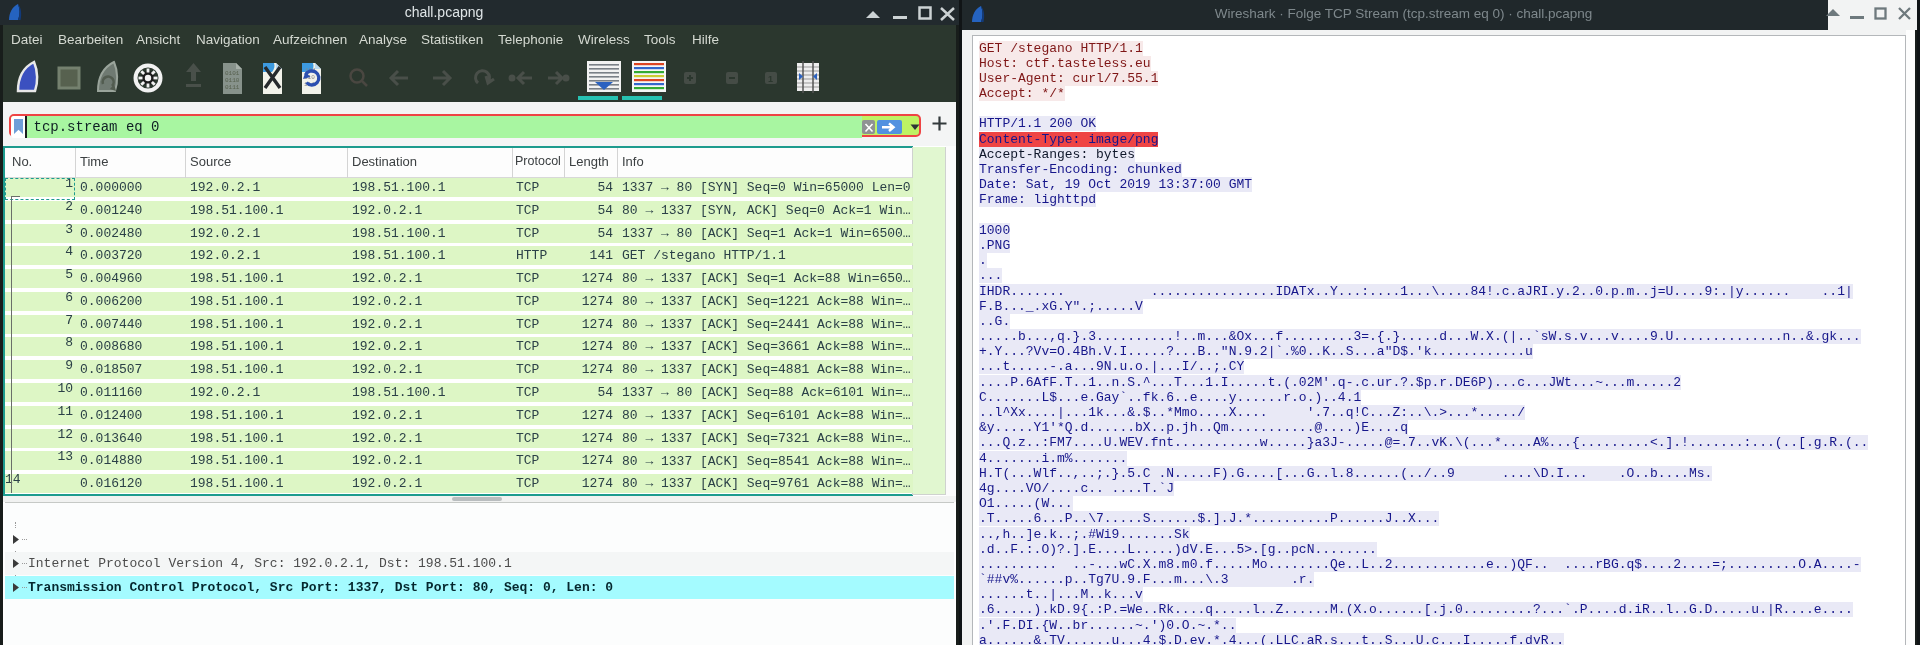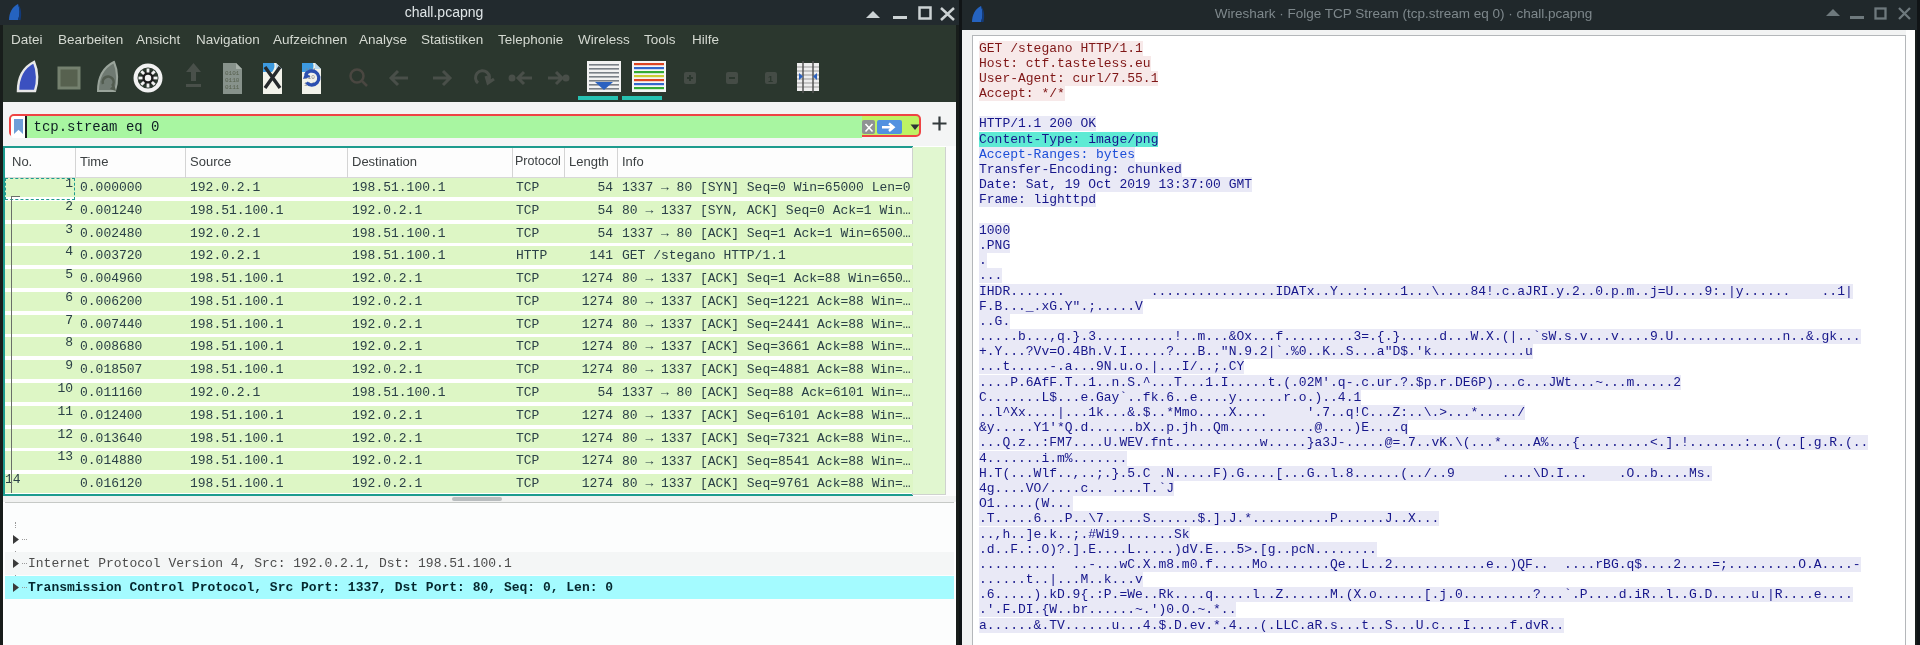--- a/index.html
+++ b/index.html
@@ -343,43 +343,43 @@
 <div class="abs" style="left:0;top:73px;width:949px;height:23px;background:#a4fbff">
 <svg class="abs" style="left:7px;top:7px" width="8" height="10">
           <path d="M1 0 L7 4.5 L1 9 Z" fill="#3a3a3a"></path>
         </svg>
 <div class="abs" style="left:23px;top:4px;color:#05272e;font-weight:bold">Transmission Control Protocol, Src Port: 1337, Dst Port: 80, Seq: 0, Len: 0</div>
 <div class="abs" style="left:17px;top:11px;width:5px;border-top:1px dotted #9a9a9a"></div>
 </div>
 </div>
 </div>
 <div class="abs" style="left:962px;top:0;width:955px;height:645px;background:#f2f3f3">
-<div class="abs" style="left:0;top:0;width:955px;height:30px;background:#20282b">
+<div class="abs" style="left:0;top:0;width:866px;height:30px;background:#20282b">
 <svg class="abs" style="left:8px;top:6px" width="16" height="17" viewBox="0 0 16 17">
         <path d="M2 16 C2 9 5 3 11 0 C13 5 13 11 11 16 Z" fill="#2563c0"></path>
         <path d="M11 0 C13 5 13 11 11 16 L13.5 16 C15 10 14 4 11.5 0.5 Z" fill="#123a7a"></path>
       </svg>
 <div class="abs" style="left:0;top:6px;width:883px;text-align:center;font-size:13.5px;color:#7e888c">Wireshark · Folge TCP Stream (tcp.stream eq 0) · chall.pcapng</div>
 <svg class="abs" style="left:860px;top:0" width="95" height="30" viewBox="0 0 95 30">
 <path d="M4 16 L11 9 L18 16 Z" fill="#6e797d"></path>
 <rect x="28" y="16" width="14" height="3" fill="#6e797d"></rect>
 <rect x="53.5" y="8.5" width="10" height="10" fill="none" stroke="#6e797d" stroke-width="2.3"></rect>
 <path d="M77 8 L88 19 M88 8 L77 19" stroke="#6e797d" stroke-width="2.3"></path>
 </svg>
 </div>
 <div class="abs" style="left:10px;top:35px;width:934px;height:610px;background:#fff;border:1px solid #b4b7ba;border-bottom:none">
 <div class="abs mono" style="left:6px;top:4.5px;font-size:13px;line-height:15.2px">
         <div style="height:15.2px;white-space:pre"><span style="color:#7f1616;background:#f7e9e9">GET /stegano HTTP/1.1</span></div>
         <div style="height:15.2px;white-space:pre"><span style="color:#7f1616;background:#f7e9e9">Host: ctf.tasteless.eu</span></div>
         <div style="height:15.2px;white-space:pre"><span style="color:#7f1616;background:#f7e9e9">User-Agent: curl/7.55.1</span></div>
         <div style="height:15.2px;white-space:pre"><span style="color:#7f1616;background:#f7e9e9">Accept: */*</span></div>
         <div style="height:15.2px"></div>
         <div style="height:15.2px;white-space:pre"><span style="color:#16168b;background:#e9e9f6">HTTP/1.1 200 OK</span></div>
-        <div style="height:15.2px;white-space:pre"><span style="color:#16168b;background:#5eead4">Content-Type: image/png</span></div>
-        <div style="height:15.2px;white-space:pre"><span style="color:#1d4ed8;background:#e9e9f6">Accept-Ranges: bytes</span></div>
+        <div style="height:15.2px;white-space:pre"><span style="color:#16168b;background:#ef4444">Content-Type: image/png</span></div>
+        <div style="height:15.2px;white-space:pre"><span style="color:#0f172a;background:#e9e9f6">Accept-Ranges: bytes</span></div>
         <div style="height:15.2px;white-space:pre"><span style="color:#16168b;background:#e9e9f6">Transfer-Encoding: chunked</span></div>
         <div style="height:15.2px;white-space:pre"><span style="color:#16168b;background:#e9e9f6">Date: Sat, 19 Oct 2019 13:37:00 GMT</span></div>
         <div style="height:15.2px;white-space:pre"><span style="color:#16168b;background:#e9e9f6">Frame: lighttpd</span></div>
         <div style="height:15.2px"></div>
         <div style="height:15.2px;white-space:pre"><span style="color:#16168b;background:#e9e9f6">1000</span></div>
         <div style="height:15.2px;white-space:pre"><span style="color:#16168b;background:#e9e9f6">.PNG</span></div>
         <div style="height:15.2px;white-space:pre"><span style="color:#16168b;background:#e9e9f6">.</span></div>
         <div style="height:15.2px;white-space:pre"><span style="color:#16168b;background:#e9e9f6">...</span></div>
         <div style="height:15.2px;white-space:pre"><span style="color:#16168b;background:#e9e9f6">IHDR.......           ................IDATx..Y...:....1...\....84!.c.aJRI.y.2..0.p.m..j=U....9:.|y......    ..1|</span></div>
         <div style="height:15.2px;white-space:pre"><span style="color:#16168b;background:#e9e9f6">F.B..._.xG.Y".;.....V</span></div>
@@ -393,20 +393,21 @@
         <div style="height:15.2px;white-space:pre"><span style="color:#16168b;background:#e9e9f6">&amp;y.....Y1'*Q.d......bX..p.jh..Qm...........@....)E....q</span></div>
         <div style="height:15.2px;white-space:pre"><span style="color:#16168b;background:#e9e9f6">...Q.z..:FM7....U.WEV.fnt...........w.....}a3J-.....@=.7..vK.\(...*....A%...{.........&lt;.].!.......:...(..[.g.R.(..</span></div>
         <div style="height:15.2px;white-space:pre"><span style="color:#16168b;background:#e9e9f6">4.......i.m%.......</span></div>
         <div style="height:15.2px;white-space:pre"><span style="color:#16168b;background:#e9e9f6">H.T(...Wlf..,..;.}.5.C .N.....F).G....[...G..l.8......(../..9      ....\D.I...    .O..b....Ms.</span></div>
         <div style="height:15.2px;white-space:pre"><span style="color:#16168b;background:#e9e9f6">4g....VO/....c.. ....T.`J</span></div>
         <div style="height:15.2px;white-space:pre"><span style="color:#16168b;background:#e9e9f6">O1.....(W...</span></div>
         <div style="height:15.2px;white-space:pre"><span style="color:#16168b;background:#e9e9f6">.T.....6...P..\7.....S......$.].J.*..........P......J..X...</span></div>
         <div style="height:15.2px;white-space:pre"><span style="color:#16168b;background:#e9e9f6">..,h..]e.k..;.#Wi9.......Sk</span></div>
         <div style="height:15.2px;white-space:pre"><span style="color:#16168b;background:#e9e9f6">.d..F.:.O)?.].E....L.....)dV.E...5&gt;.[g..pcN........</span></div>
         <div style="height:15.2px;white-space:pre"><span style="color:#16168b;background:#e9e9f6">..........  ..-...wC.X.m8.m0.f.....Mo........Qe..L..2............e..)QF..  ....rBG.q$....2....=;.........O.A....-</span></div>
+        <div style="height:15.2px;white-space:pre"><span style="color:#16168b;background:#e9e9f6">`##v%......p..Tg7U.9.F...m...\.3        .r.</span></div>
         <div style="height:15.2px;white-space:pre"><span style="color:#16168b;background:#e9e9f6">......t..|...M..k...v</span></div>
         <div style="height:15.2px;white-space:pre"><span style="color:#16168b;background:#e9e9f6">.6.....).kD.9{.:P.=We..Rk....q.....l..Z......M.(X.o......[.j.0.........?...`.P....d.iR..l..G.D.....u.|R....e....</span></div>
         <div style="height:15.2px;white-space:pre"><span style="color:#16168b;background:#e9e9f6">.'.F.DI.{W..br......~.')0.O.~.*..</span></div>
         <div style="height:15.2px;white-space:pre"><span style="color:#16168b;background:#e9e9f6">a......&amp;.TV......u...4.$.D.ev.*.4...(.LLC.aR.s...t..S...U.c...I.....f.dvR..</span></div>
       </div>
 </div>
 <div class="abs" style="left:944px;top:30px;width:9px;height:615px;background:#fdfdfd"></div>
 <div class="abs" style="left:953px;top:30px;width:2px;height:615px;background:#181d1b"></div>
 </div>
 </body></html>

